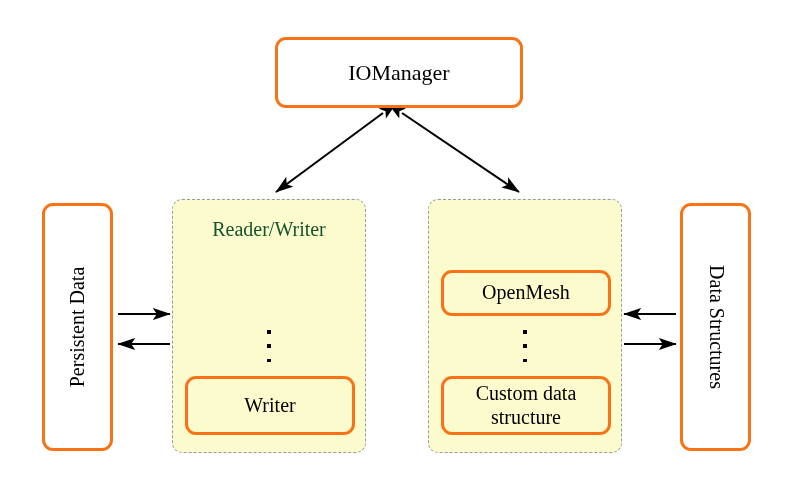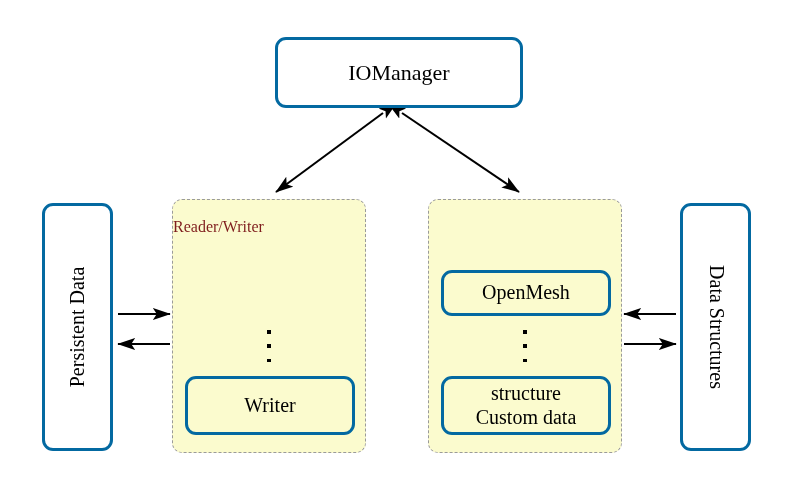--- a/index.html
+++ b/index.html
@@ -19,40 +19,41 @@
     overflow: hidden;
   }
   .node {
     position: absolute;
     box-sizing: border-box;
     display: flex;
     align-items: center;
     justify-content: center;
     text-align: center;
     background: #fbfbce;
-    border: 3px solid #0369a1;
+    border: 3px solid #f97316;
     border-radius: 11px;
     line-height: 1.18;
   }
   .node.plain {
     background: #ffffff;
   }
   .group {
     position: absolute;
     box-sizing: border-box;
     background: #fbfbce;
     border: 1.6px dashed #9a9a9a;
     border-radius: 10px;
   }
   .group-title {
     position: absolute;
     left: 0;
     right: 0;
-    font-size: 16px;
-    color: #7f1d1d;
+    text-align: center;
+    font-size: 20px;
+    color: #14532d;
   }
   .vertical-label {
     position: absolute;
     left: 50%;
     top: 50%;
     white-space: nowrap;
     font-size: 20px;
   }
   .v-up {
     transform: translate(-50%, -50%) rotate(-90deg);
@@ -162,18 +163,18 @@
       <span class="box-label">OpenMesh</span>
     </div>
 
     <div class="dots" style="left:50%; margin-left:-2px; top:130px; height:32px;">
       <i></i>
         <i></i>
         <i></i>
     </div>
 
     <div class="node" style="left:12px; top:176px; width:170px; height:59px; flex-direction:column;">
+      <span class="box-label">Custom data</span>
       <span class="box-label">structure</span>
-      <span class="box-label">Custom data</span>
     </div>
   </div>
 
 </div>
 
 </body></html>

